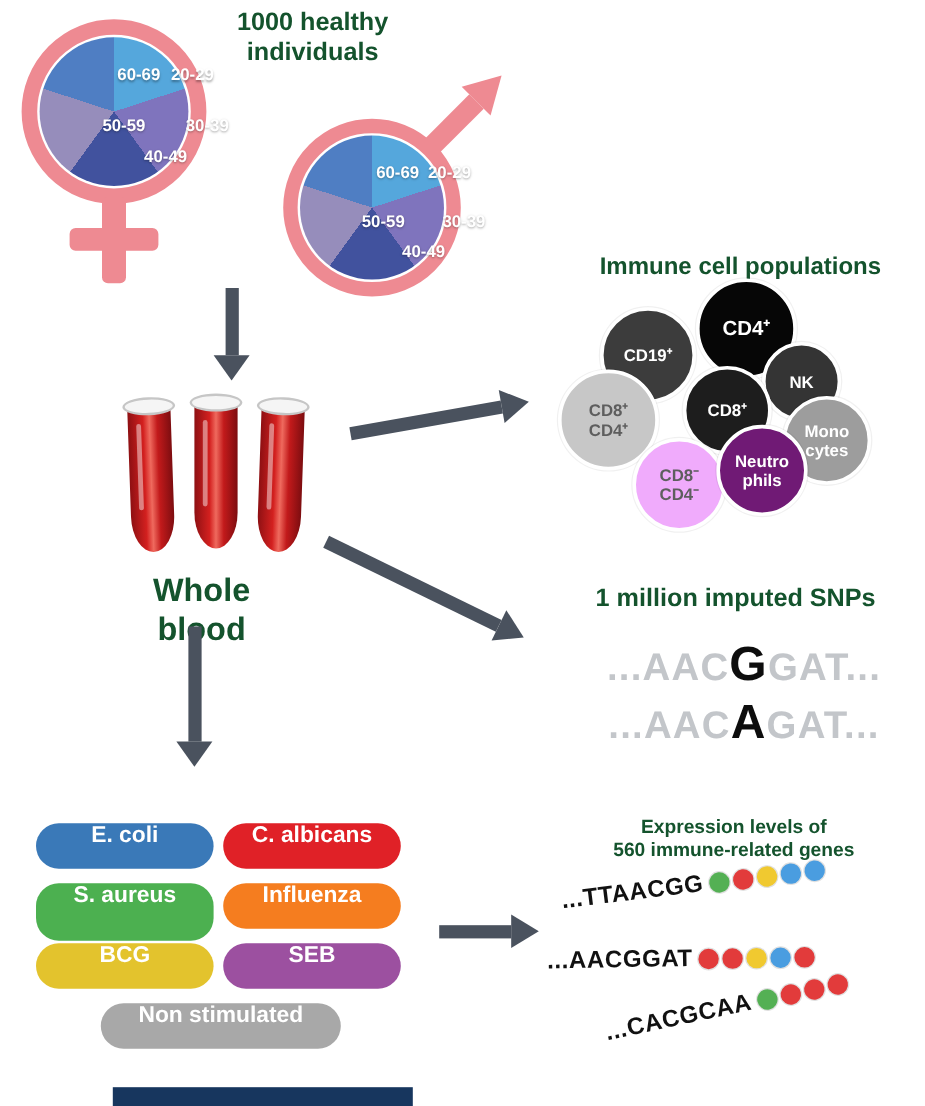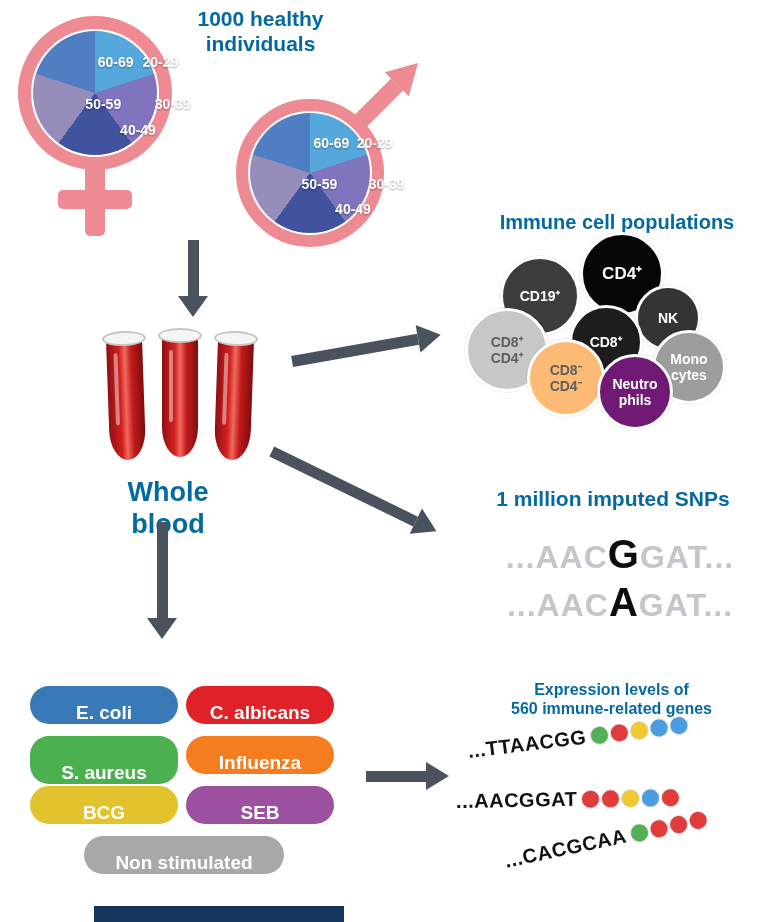--- a/index.html
+++ b/index.html
@@ -2,21 +2,21 @@
 <html><head>
 <meta charset="utf-8">
 <style>
   :root { --pink:#ee8a92; --arrow:#4a525e; }
   * { box-sizing:border-box; }
   body {
     margin:0; width:771px; height:922px; position:relative; background:#fff;
     font-family:"Liberation Sans", sans-serif; overflow:hidden;
   }
   .abs { position:absolute; }
-  .h { position:absolute; text-align:center; font-weight:bold; color:#0369a1; line-height:1.2; }
+  .h { position:absolute; text-align:center; font-weight:bold; color:#14532d; line-height:1.2; }
 
   
   .ring { position:absolute; border-radius:50%; border:13px solid var(--pink); background:#fff; }
   .pie-wrap { position:absolute; }
   .pie { position:absolute; inset:0; border-radius:50%; }
   .pie-label { position:absolute; transform:translate(-50%,-50%); color:#fff; font-weight:bold;
     font-size:14px; text-shadow:0 1px 2px rgba(0,0,0,.35); white-space:nowrap;margin-left:43px; }
   .bar { position:absolute; background:var(--pink); border-radius:5px; }
   .male-arrow { position:absolute; display:flex; align-items:center; transform-origin:left center; }
   .male-arrow .shaft { width:52px; height:17px; background:var(--pink); }
@@ -49,21 +49,21 @@
     box-shadow:0 0 0 1px rgba(0,0,0,.06); }
   .cell-label { white-space:pre-line; font-weight:bold; font-size:14px; line-height:1.15; color:#fff; }
   .cell.light .cell-label { color:#5e5e5e; }
   .cell .big { font-size:17px; }
 
   
   .snp-line { font-weight:bold; font-size:32px; color:#c3c6ca; letter-spacing:1px; line-height:1.2; }
   .snp-var { font-size:40px; color:#0d0d0d; font-weight:bold; }
 
   
-  .pill { position:absolute; border-radius:19px; display:flex; align-items:flex-end; justify-content:center;
+  .pill { position:absolute; border-radius:19px; display:flex; align-items:flex-start; justify-content:center;
     color:#fff; font-weight:bold; font-size:19px; }
 
   
   .gene-row { position:absolute; display:flex; align-items:center; transform-origin:left center; }
   .gene-seq { font-weight:bold; font-size:20px; letter-spacing:.5px; color:#111; white-space:nowrap; }
   .dots { display:flex; align-items:center; margin-left:2px; }
   .dot { width:17px; height:17px; border-radius:50%; margin-left:3px;
     box-shadow:0 0 0 1px rgba(0,0,0,.12); }
 </style>
 </head>
@@ -157,21 +157,21 @@
   <span class="cell-label">CD8⁺
 CD4⁺</span>
 </div>
 <div class="cell" style="left: 652px; top: 330px; width: 74px; height: 74px; background: rgb(157, 157, 157); text-align: center;">
   <span class="cell-label">Mono
 cytes</span>
 </div>
 <div class="cell" style="left: 569px; top: 305px; width: 74px; height: 74px; background: rgb(29, 29, 29);">
   <span class="cell-label">CD8⁺</span>
 </div>
-<div class="cell light" style="left: 527px; top: 339px; width: 78px; height: 78px; background: #fdba74;">
+<div class="cell light" style="left: 527px; top: 365px; width: 78px; height: 78px; background: #f0abfc;">
   <span class="cell-label">CD8⁻
 CD4⁻</span>
 </div>
 <div class="cell" style="left: 597px; top: 354px; width: 76px; height: 76px; background: #701a75;">
   <span class="cell-label">Neutro
 phils</span>
 </div>
 
 <div class="h" style="left:455px;top:486px;width:316px;font-size:21px">1 million imputed SNPs</div>
 <div class="abs" style="left:462px;top:530px;width:316px;text-align:center">

